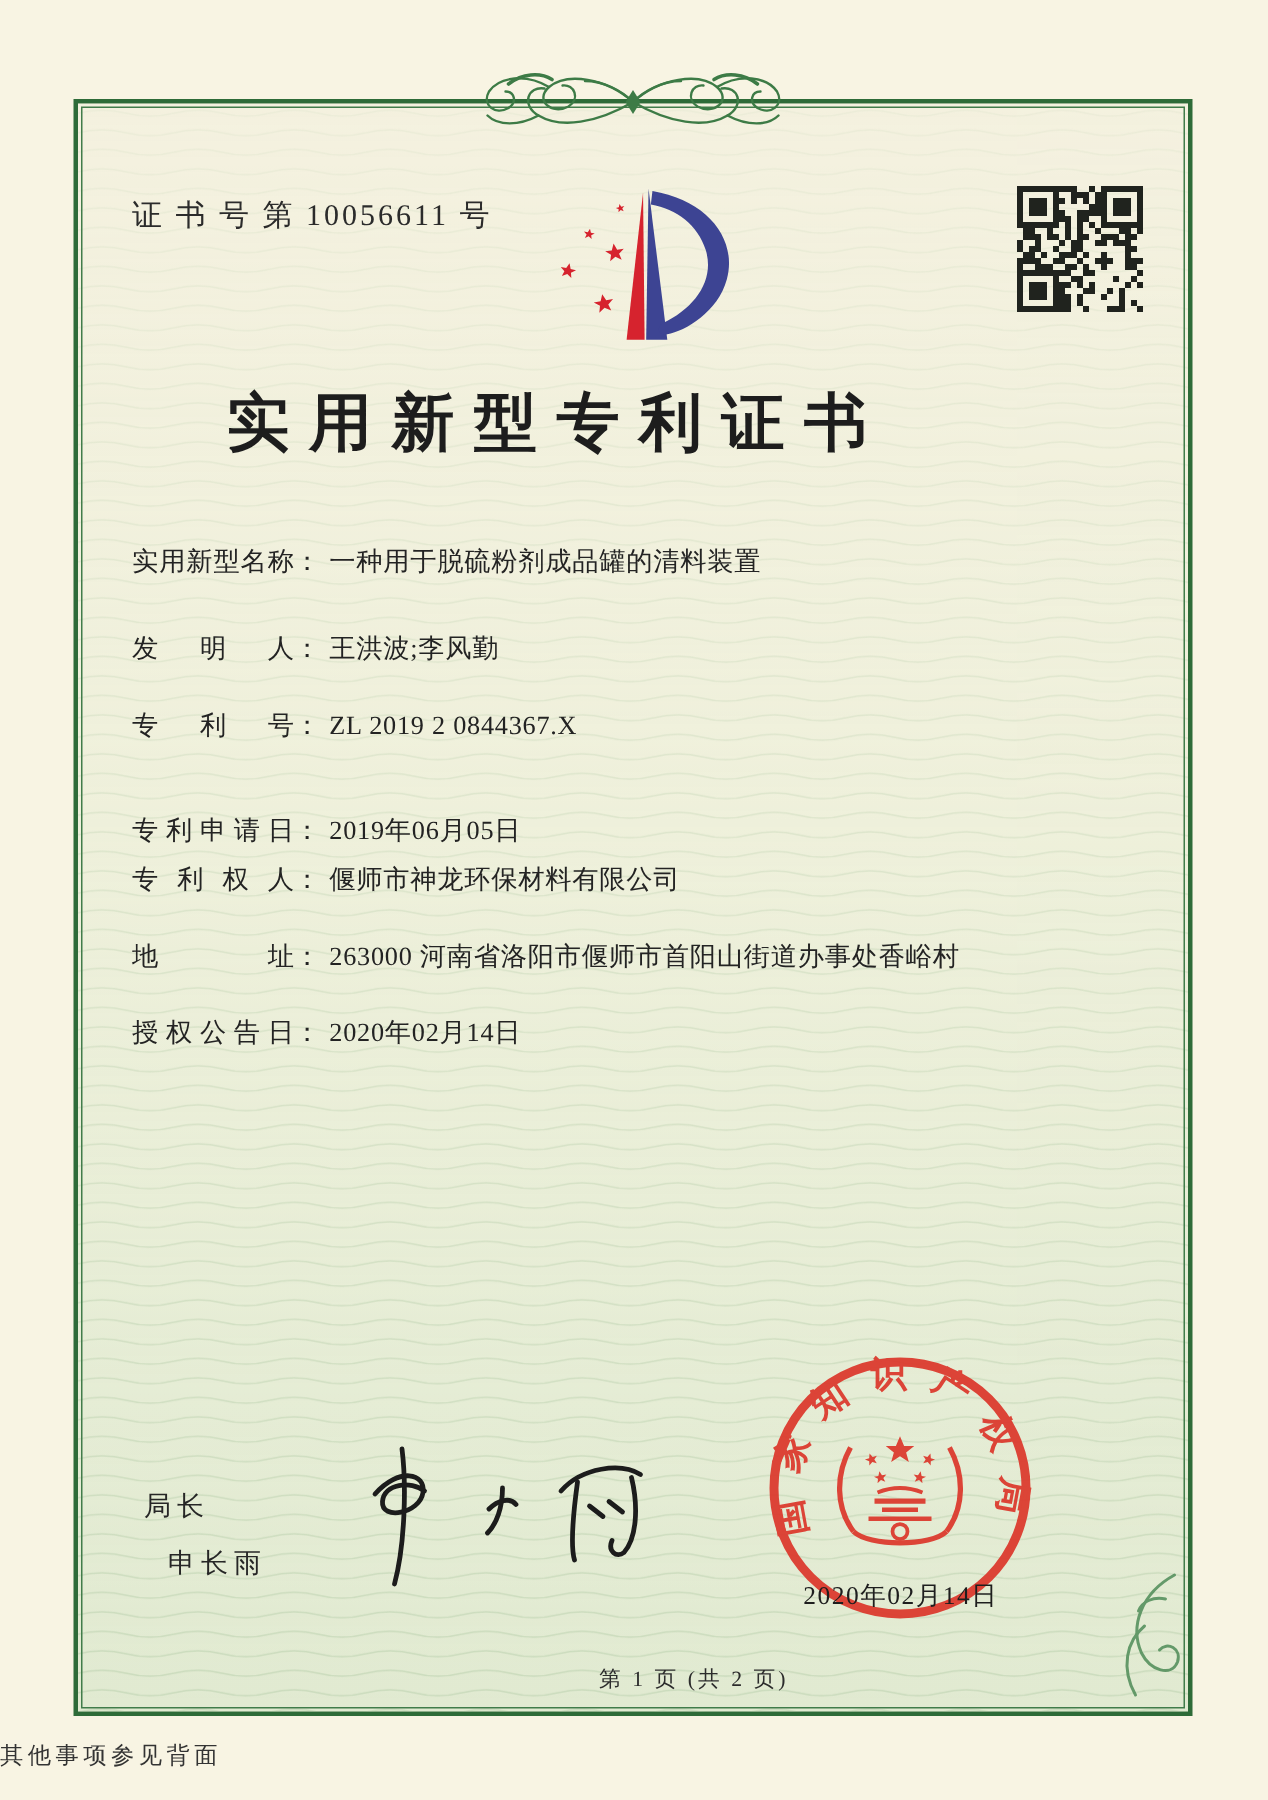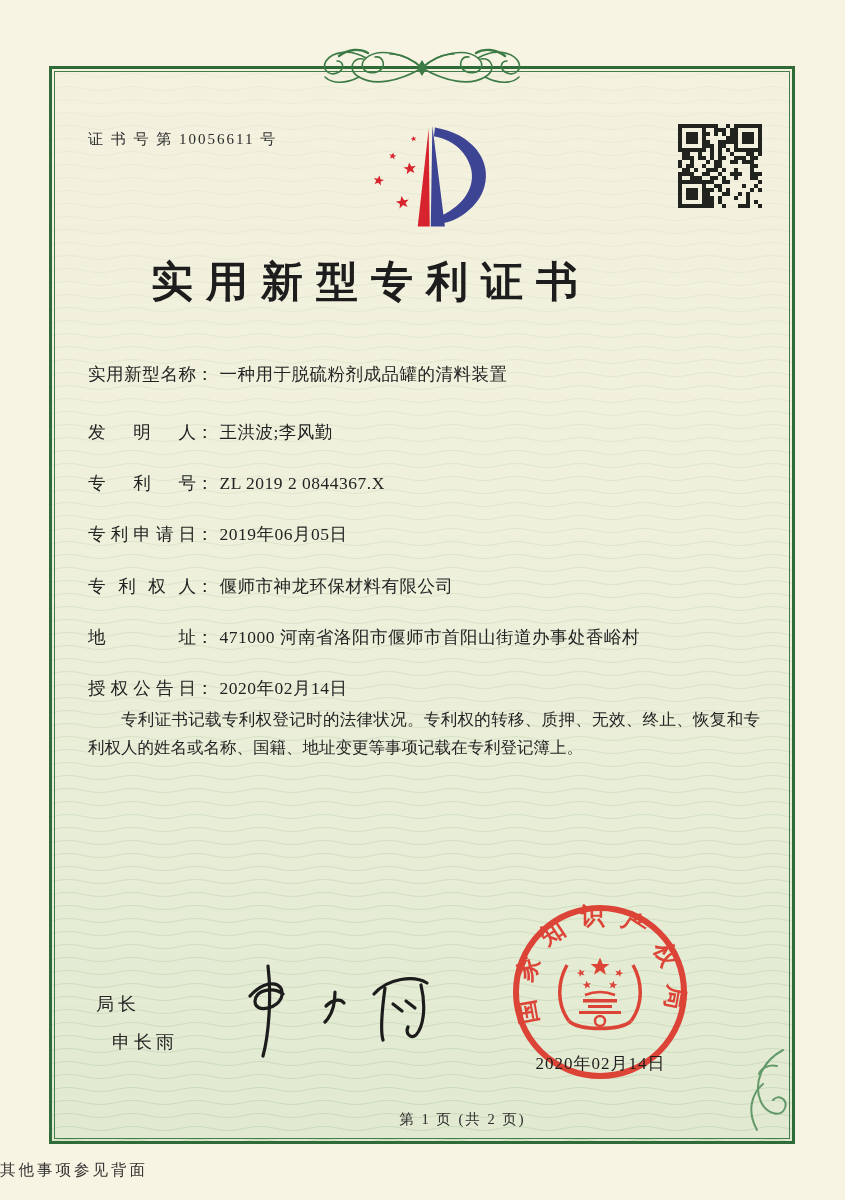--- a/index.html
+++ b/index.html
@@ -16,21 +16,21 @@
   .frame{
     position:absolute;left:49px;top:66px;width:740px;height:1072px;
     border:3px solid #2e6b38;
     background:linear-gradient(#f4f1df 0%,#edf0da 45%,#e4ecd4 80%,#e1ead1 100%);
   }
   .frame::after{
     content:"";position:absolute;inset:2px;border:1px solid #417c4a;pointer-events:none;
   }
   .waves{position:absolute;inset:0;width:100%;height:100%;opacity:.55;}
   
-  .cert-number{left:88px;top:130px;font-size:15px;letter-spacing:2px;color:#2b2b2b;}
+  .cert-number{left:88px;top:130px;font-size:20px;letter-spacing:2px;color:#2b2b2b;}
   .logo{left:349px;top:118px;width:150px;height:120px;}
   .qr{left:678px;top:124px;width:84px;height:84px;}
   .title{
     left:0;width:742px;top:254px;text-align:center;
     font-size:42px;font-weight:700;letter-spacing:13px;color:#1d1d1d;
   }
   
   .row{left:88px;width:670px;font-size:17.5px;color:#232323;white-space:nowrap;}
   .flabel{
     display:inline-block;width:108px;
@@ -357,35 +357,34 @@
 
 <div class="abs row" style="top:362px">
   <span class="flabel">实用新型名称</span><span class="colon">：</span><span class="fvalue">一种用于脱硫粉剂成品罐的清料装置</span>
 </div>
 <div class="abs row" style="top:420px">
   <span class="flabel">发明人</span><span class="colon">：</span><span class="fvalue">王洪波;李风勤</span>
 </div>
 <div class="abs row" style="top:471px">
   <span class="flabel">专利号</span><span class="colon">：</span><span class="fvalue">ZL 2019 2 0844367.X</span>
 </div>
-<div class="abs row" style="top:522px">
+<div class="abs row" style="top:541px">
   <span class="flabel">专利申请日</span><span class="colon">：</span><span class="fvalue">2019年06月05日</span>
 </div>
 <div class="abs row" style="top:574px">
   <span class="flabel">专利权人</span><span class="colon">：</span><span class="fvalue">偃师市神龙环保材料有限公司</span>
 </div>
 <div class="abs row" style="top:625px">
-  <span class="flabel">地址</span><span class="colon">：</span><span class="fvalue">471000 河南省洛阳市偃师市首阳山街道办事处香峪村</span>
+  <span class="flabel">地址</span><span class="colon">：</span><span class="fvalue">263000 河南省洛阳市偃师市首阳山街道办事处香峪村</span>
 </div>
 <div class="abs row" style="top:676px">
   <span class="flabel">授权公告日</span><span class="colon">：</span><span class="fvalue">2020年02月14日</span>
 </div>
 
 <div class="abs paras">
-  <p>专利证书记载专利权登记时的法律状况。专利权的转移、质押、无效、终止、恢复和专利权人的姓名或名称、国籍、地址变更等事项记载在专利登记簿上。</p>
 </div>
 
 <div class="abs officer-title">局长</div>
 <div class="abs officer-name">申长雨</div>
 
 <svg class="abs signature" viewBox="0 0 235 105" xmlns="http://www.w3.org/2000/svg">
   <g stroke="#1c1c1c" fill="none" stroke-width="3.2" stroke-linecap="round" stroke-linejoin="round">
     <path d="M28,38 C44,20 62,24 60,37 C58,51 32,56 33,43 C34,31 52,29 61,36"></path>
     <path d="M46,8 C49,32 48,72 41,98"></path>
     <path d="M104,48 C110,42 118,40 122,45"></path>

